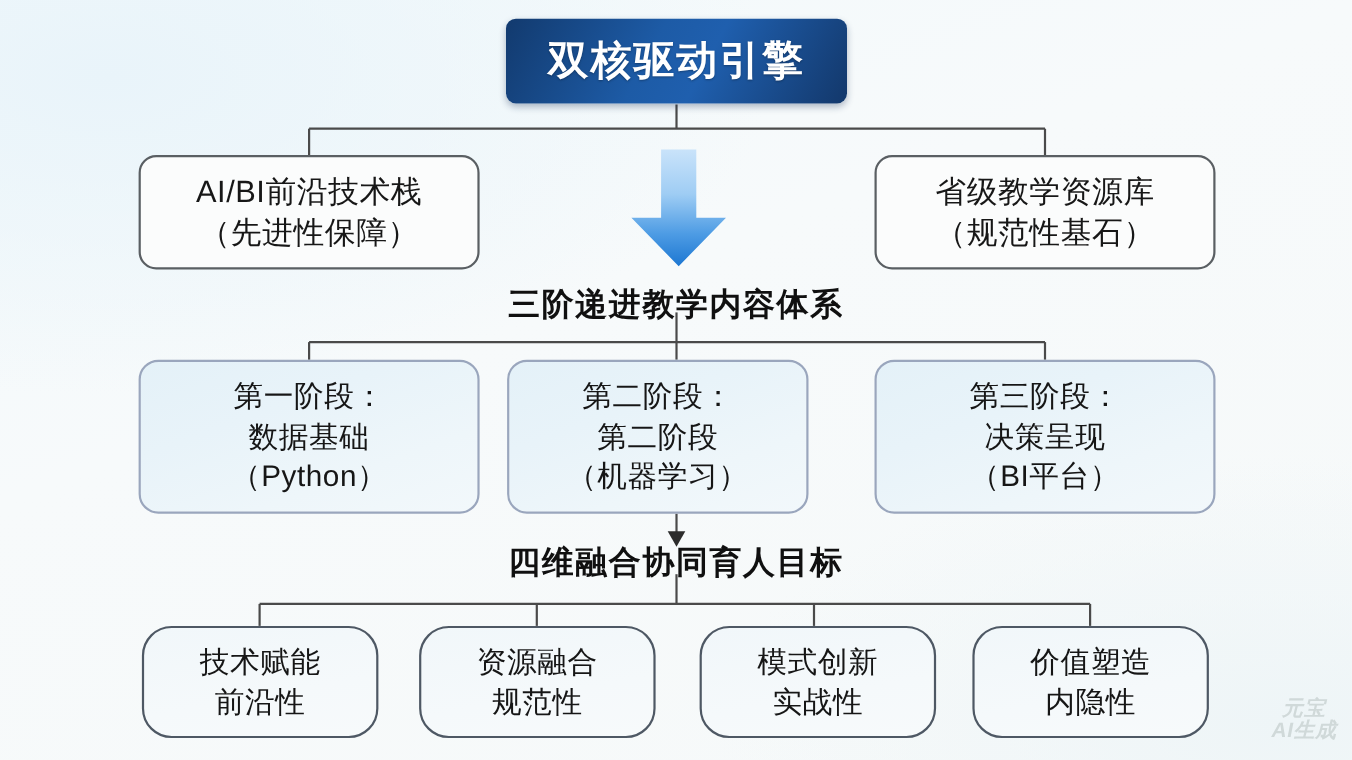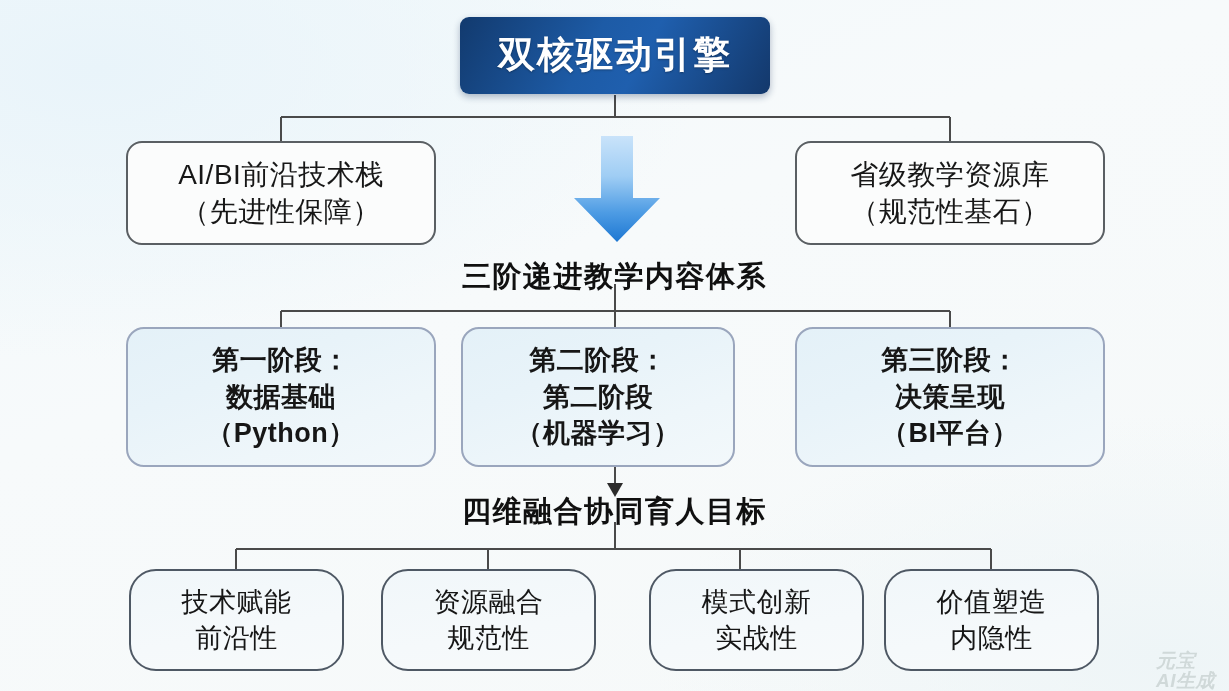--- a/index.html
+++ b/index.html
@@ -89,21 +89,21 @@
   
   .box-stage {
     border-radius: 18px;
     background: linear-gradient(160deg, #e4f1f8 0%, #e8f3f9 35%, #eef6fa 70%, #f2f8fb 100%);
     border: 2px solid #9aa6bd;
   }
   .box-stage .line {
     color: #161616;
     font-size: 27px;
     line-height: 1.36;
-    font-weight: 700;
+    font-weight: 400;
     letter-spacing: 0.5px;
   }
   #node-stage1 { left: 126px; top: 327px; width: 310px; height: 140px; }
   #node-stage2 { left: 461px; top: 327px; width: 274px; height: 140px; }
   #node-stage3 { left: 795px; top: 327px; width: 310px; height: 140px; }
 
   
   .box-outcome {
     border-radius: 27px;
     background: linear-gradient(170deg, #f1f7fa 0%, #f5f9fb 60%, #f7fafb 100%);
@@ -111,21 +111,21 @@
   }
   .box-outcome .line {
     color: #161616;
     font-size: 27px;
     line-height: 1.34;
     font-weight: 400;
     letter-spacing: 0.5px;
   }
   #node-out1 { left: 129px; top: 569px; width: 215px; height: 102px; }
   #node-out2 { left: 381px; top: 569px; width: 215px; height: 102px; }
-  #node-out3 { left: 649px; top: 569px; width: 215px; height: 102px; }
+  #node-out3 { left: 636px; top: 569px; width: 215px; height: 102px; }
   #node-out4 { left: 884px; top: 569px; width: 215px; height: 102px; }
 
   
   .section-heading {
     position: absolute;
     width: 100%;
     left: 0;
     text-align: center;
     color: #101010;
     font-weight: 700;
@@ -140,22 +140,22 @@
     left: 568px;
     top: 134px;
     width: 98px;
     height: 110px;
   }
 
   
   #watermark {
     position: absolute;
     right: 14px;
-    bottom: 0;
-    text-align: left;
+    bottom: 16px;
+    text-align: center;
     color: #cfd8d8;
     opacity: 0.95;
     font-style: italic;
     font-weight: 700;
     line-height: 1.05;
     user-select: none;
   }
   #watermark .wm1 { font-size: 19px; letter-spacing: 1px; display: block; }
   #watermark .wm2 { font-size: 19px; letter-spacing: 0.5px; display: block; }
 </style>

